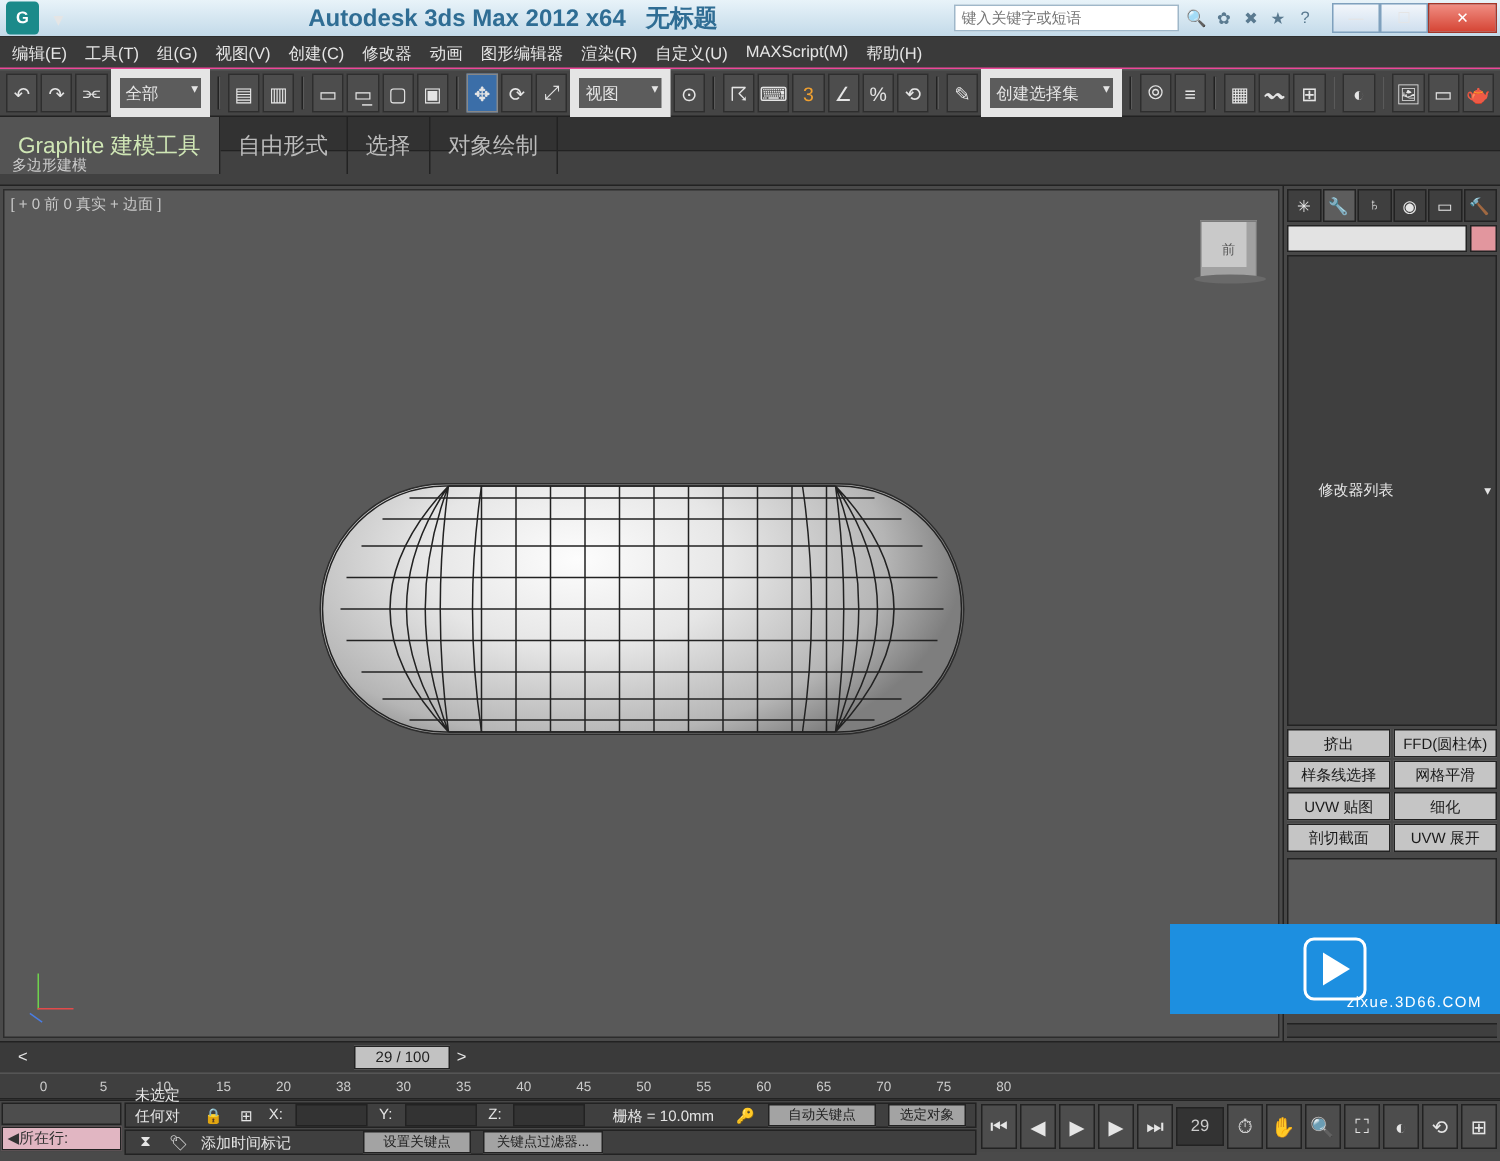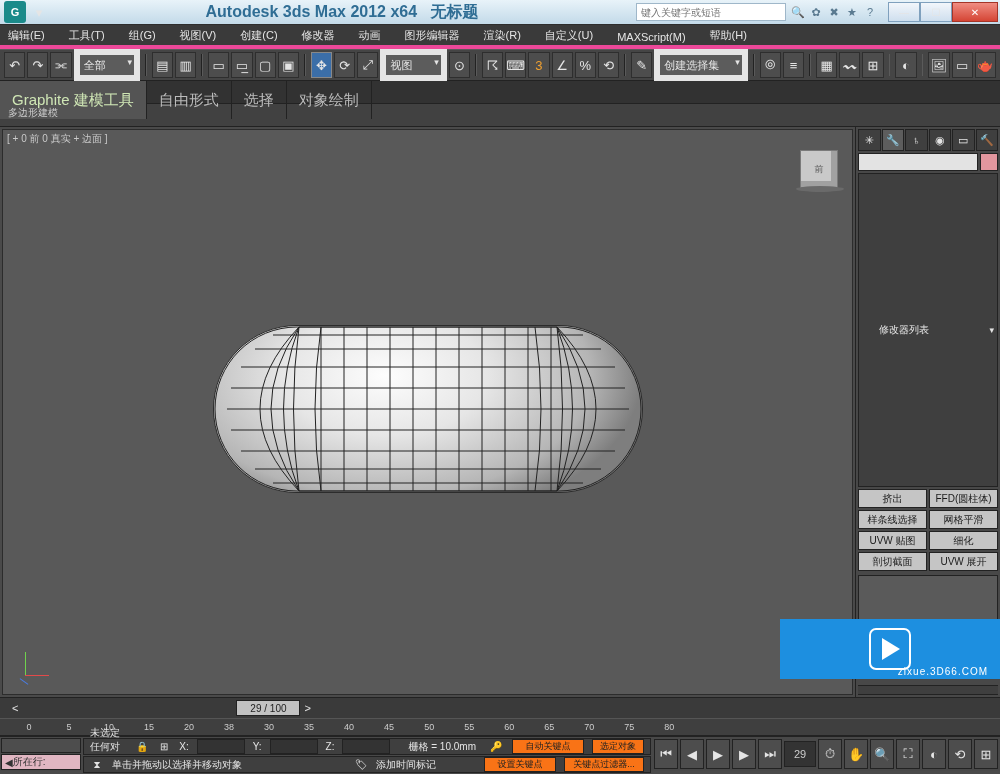--- a/index.html
+++ b/index.html
@@ -6,21 +6,21 @@
 .titlebar{height:24px;background:linear-gradient(#e8f3f9,#c3dae9);display:flex;align-items:center;border-bottom:1px solid #2e2e2e;}
 .app-icon{width:22px;height:22px;margin:0 4px;border-radius:3px;background:#1b8a8a;display:flex;align-items:center;justify-content:center;color:#fff;font-weight:bold;}
 .title-center{flex:1;text-align:center;color:#2f6d94;font-weight:bold;font-size:16px;}
 .title-right{display:flex;align-items:center;gap:4px;margin-right:2px;}
 .searchbox{width:140px;height:16px;background:#fff;border:1px solid #9fb7c9;font-size:10px;color:#888;padding:0 4px;}
 .help-icons{display:flex;gap:2px;}
 .hicon{width:16px;height:16px;display:flex;align-items:center;justify-content:center;color:#5a7a90;font-size:11px;}
 .win-btns{display:flex;margin-left:6px;}
 .wbtn{width:30px;height:18px;background:linear-gradient(#f2f6fb,#cfdfee);border:1px solid #7fa0bd;display:flex;align-items:center;justify-content:center;font-size:10px;}
 .wbtn.close{width:44px;background:linear-gradient(#f08d82,#d54535);color:#fff;border-color:#a43528;}
-.menubar{height:20px;background:#3a3a3a;display:flex;align-items:flex-end;padding:0 2px;gap:12px;border-bottom:4px solid #ec4899;}
+.menubar{height:20px;background:#3a3a3a;display:flex;align-items:center;padding:0 2px;gap:0;border-bottom:1px solid #ec4899;}
 .menu-item{padding:2px 6px;cursor:default;}
 .toolbar{height:28px;background:#454545;border-bottom:1px solid #222;border-top:1px solid #595959;display:flex;align-items:center;padding:1px 4px;gap:2px;}
 .tb-sep{width:1px;height:22px;background:#222;margin:0 3px;border-right:1px solid #5a5a5a;}
 .tbtn{width:24px;height:24px;border:1px solid #2e2e2e;background:#4d4d4d;display:flex;align-items:center;justify-content:center;font-size:13px;}
 .tbtn.active{background:#6f6f6f;border-color:#888;}
 .tb-dd{height:20px;background:#5c5c5c;border:6px solid #e5e5e5;color:#e5e5e5;padding:0 12px 0 4px;position:relative;font-size:11px;display:flex;align-items:center;}
 .tb-dd::after{content:"▾";position:absolute;right:2px;top:2px;font-size:9px;}
 .ribbonbar{height:22px;background:#323232;display:flex;align-items:stretch;border-bottom:1px solid #222;}
 .ribtab{padding:19px 12px;border-right:1px solid #222;color:#bbb;font-size:15px;display:flex;align-items:center;}
 .ribtab.active{background:#545454;color:#cfe6b5;}
@@ -62,21 +62,21 @@
 .watermark{position:absolute;right:0;bottom:18px;width:220px;height:60px;background:#1d8fe0;display:flex;align-items:center;justify-content:center;color:#fff;font-size:24px;gap:10px;font-weight:500;letter-spacing:2px;}
 .wm-logo{width:38px;height:38px;border:2px solid #fff;border-radius:7px;position:relative;}
 .wm-logo::after{content:"";position:absolute;left:11px;top:8px;width:0;height:0;border-left:18px solid #fff;border-top:11px solid transparent;border-bottom:11px solid transparent;}
 .wm-sub{position:absolute;right:12px;bottom:2px;color:#fff;font-size:10px;letter-spacing:1px;}
 
 .capsule{position:absolute;left:210px;top:195px;width:430px;height:168px;}
 .capsule-body{position:absolute;inset:0;border-radius:84px;background:radial-gradient(ellipse 60% 90% at 40% 30%,#fdfdfd 0%,#e6e6e6 40%,#b5b5b5 80%,#7e7e7e 100%);border:1px solid #2c2c2c;}
 .capsule svg{position:absolute;inset:0;}
 
 .trackbar span{min-width:10px;text-align:center;}
-.sbk{width:70px;height:13px;background:#f97316;border:1px solid #222;color:#222;font-size:9px;text-align:center;}
+.sbk{width:70px;height:13px;background:#a3a3a3;border:1px solid #222;color:#222;font-size:9px;text-align:center;}
 .lock-icon,.tiny-icon{width:14px;height:14px;display:flex;align-items:center;justify-content:center;font-size:10px;}
 .cp-fill{flex:1;}
 </style>
 </head>
 <body>
 
 <div class="titlebar">
   <div class="app-icon">G</div>
   <div class="tbtn" style="width:18px;height:18px;border:none;background:none">▾</div>
   <div class="title-center">
@@ -285,21 +285,20 @@
         <div class="sb-field"></div>
       <span>Z:</span>
         <div class="sb-field"></div>
       <span style="margin-left:10px">栅格 = 10.0mm</span>
       <span class="tiny-icon" style="margin-left:6px">🔑</span>
       <div class="sbk">自动关键点</div>
       <div class="sbk" style="width:50px">选定对象</div>
     </div>
     <div class="sb-line">
       <span class="tiny-icon">⧗</span>
-      <span style="flex:1">单击并拖动以选择并移动对象</span>
       <span class="tiny-icon">🏷</span>
       <span style="margin-right:40px">添加时间标记</span>
       <div class="sbk">设置关键点</div>
       <div class="sbk" style="width:78px">关键点过滤器...</div>
     </div>
   </div>
   <div class="sb-right">
     <div class="sb-rbtn">⏮</div>
     <div class="sb-rbtn">◀</div>
     <div class="sb-rbtn">▶</div>

